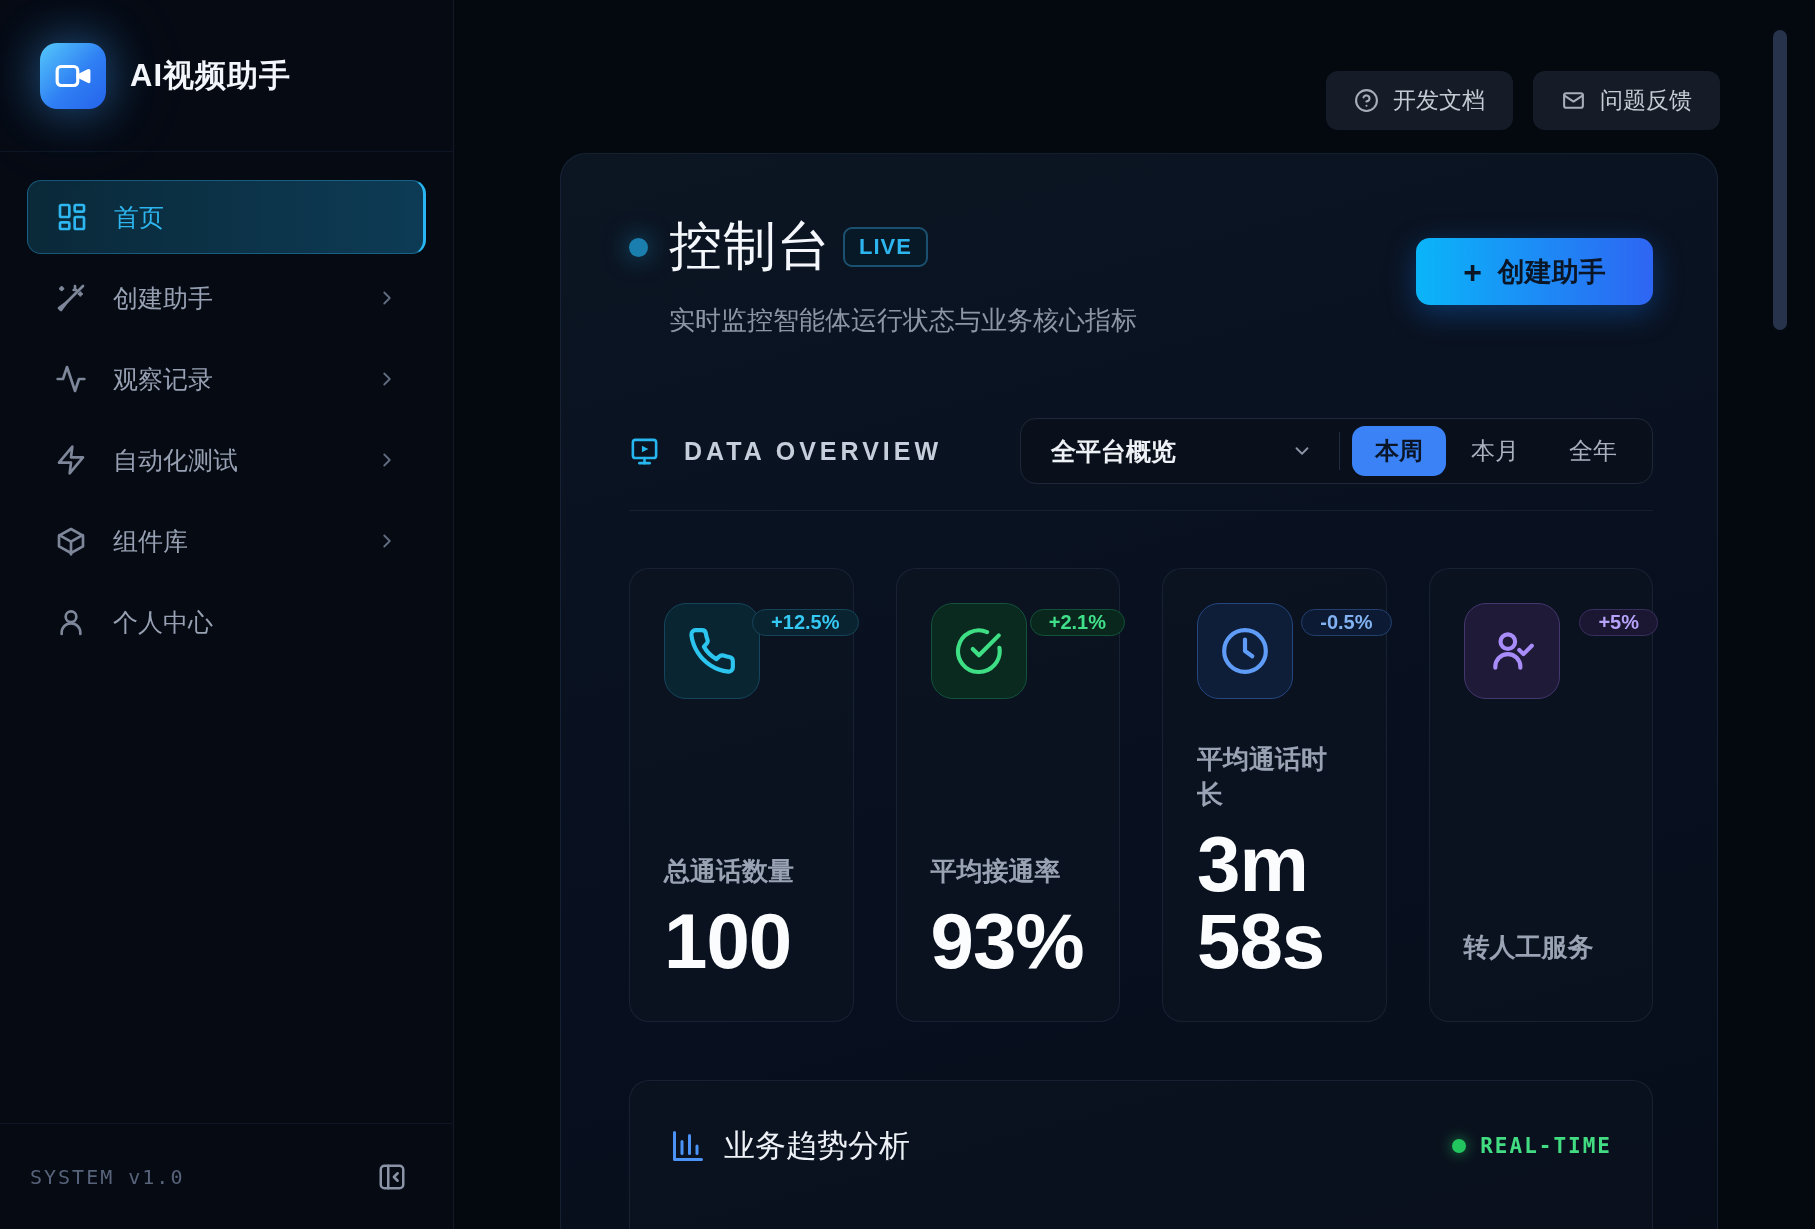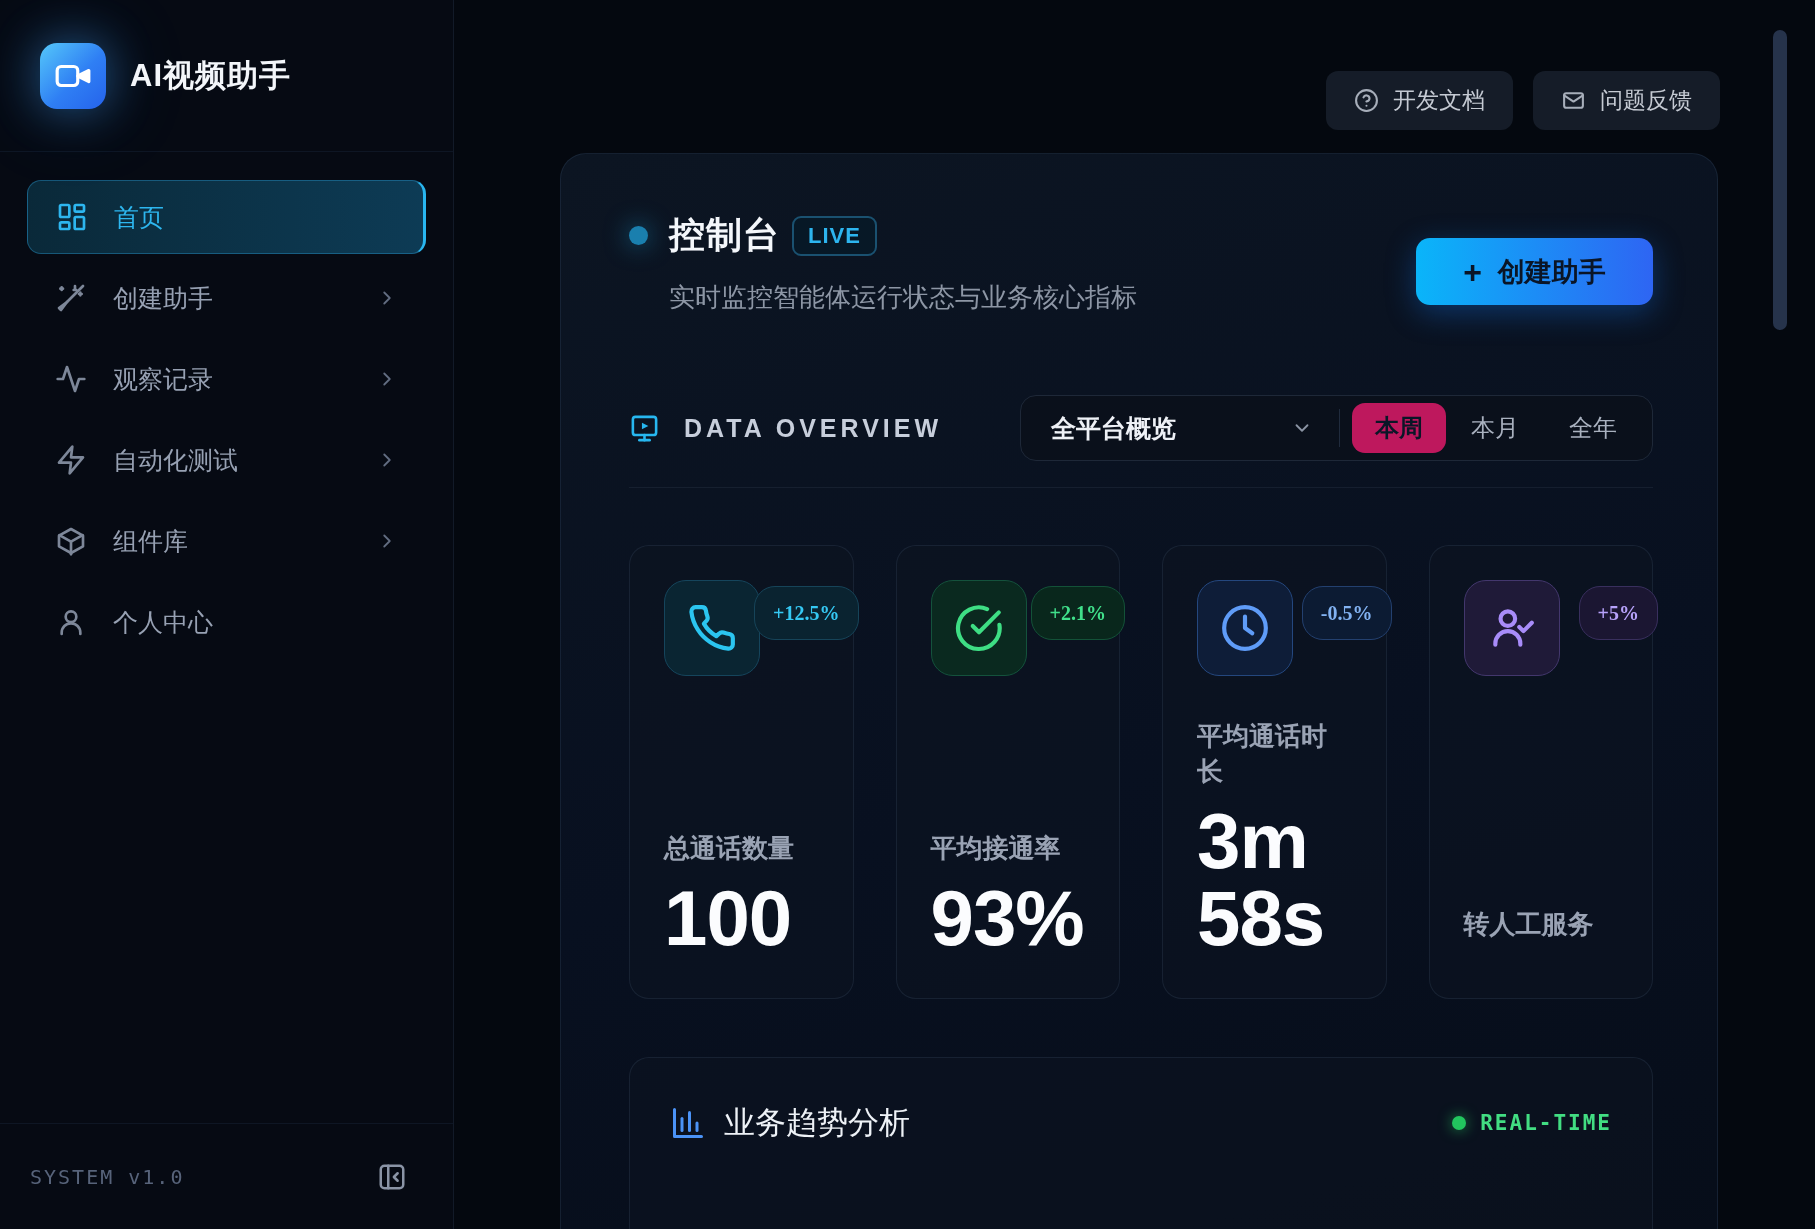--- a/index.html
+++ b/index.html
@@ -79,21 +79,21 @@
     background:linear-gradient(165deg,#0c1522 0%,#081020 45%,#060c16 100%);
     border:1px solid rgba(44,62,88,.38);
     padding:57px 64px 60px 68px;
   }
   .console-head { position:relative; }
   .title-row { display:flex; align-items:center; }
   .live-dot {
     width:19px; height:19px; border-radius:50%; background:#1a7fae;
     box-shadow:0 0 24px rgba(26,127,174,.8); margin-right:21px;
   }
-  .page-title { font-size:36px; font-weight:700; color:#f4f7fb; letter-spacing:1px; }
+  .page-title { font-size:53px; font-weight:400; color:#f4f7fb; letter-spacing:1px; }
   .live-badge {
     margin-left:12px; font-size:22px; font-weight:bold; color:#2db5ef;
     background:#071826; border:2px solid #1a5170; border-radius:9px;
     padding:5px 14px; letter-spacing:1px;
   }
   .subtitle { margin:20px 0 0 40px; font-size:26px; color:#8d96a5; }
   .create-btn {
     position:absolute; right:0; top:27px; width:237px; height:67px;
     border:none; border-radius:14px; cursor:pointer;
     background:linear-gradient(90deg,#0ab5f9 0%,#2e65f3 100%);
@@ -120,42 +120,42 @@
   }
   .sel-value { font-size:25px; font-weight:bold; color:#eef1f6; cursor:pointer; }
   .sel-chev { width:22px; height:22px; color:#8b94a4; margin-left:auto; margin-right:26px; cursor:pointer; }
   .sel-divider { width:1px; height:38px; background:#202b3d; margin-right:12px; }
   .seg-tabs { display:flex; align-items:center; padding-right:10px; }
   .seg-tab {
     font-size:24px; color:#a9b1bf; padding:0 25px; background:none; border:none;
     font-family:"Liberation Sans", sans-serif; cursor:pointer; height:50px;
   }
   .seg-tab.active {
-    background:#be185d; color:#0a1627; font-weight:bold; border-radius:13px;
+    background:#3b82f6; color:#0a1627; font-weight:bold; border-radius:13px;
     padding:0 23px;
   }
 
   
   .cards-row { margin-top:57px; display:flex; gap:42px; }
   .stat-card {
     flex:1; height:454px; position:relative; border-radius:20px;
     background:rgba(13,20,32,.55);
     border:1px solid rgba(56,72,96,.30);
     display:flex; flex-direction:column; justify-content:flex-end;
     padding:0 34px 42px;
   }
   .icon-box {
     position:absolute; top:34px; left:34px; width:96px; height:96px;
     border-radius:22px; display:flex; align-items:center; justify-content:center;
   }
   .icon-box svg { width:50px; height:50px; }
   .trend-badge {
-    position:absolute; top:40px; right:-6px; height:54px;
+    position:absolute; top:40px; right:-6px; height:27px;
     display:flex; align-items:center; padding:0 18px; border-radius:21px;
-    font-family:Liberation Serif, serif; font-size:20px; font-weight:bold;
+    font-family:Liberation Sans, sans-serif; font-size:20px; font-weight:bold;
   }
   .stat-label { font-size:26px; font-weight:bold; color:#9aa3b4; margin-bottom:14px; }
   .stat-value { font-size:78px; font-weight:800; color:#fbfcfe; line-height:.98; letter-spacing:-1px; }
 
   .c-cyan   .icon-box { background:#0a2532; border:1px solid #15455c; color:#2bc5f0; }
   .c-cyan   .trend-badge { color:#35c8f3; background:#0a2330; border:1px solid #164459; }
   .c-green  .icon-box { background:#0a291f; border:1px solid #14523c; color:#3ede84; }
   .c-green  .trend-badge { color:#40e08b; background:#09271c; border:1px solid #135238; }
   .c-blue   .icon-box { background:#0e1d38; border:1px solid #24477e; color:#5f9cf8; }
   .c-blue   .trend-badge { color:#82b2f2; background:#0c1b33; border:1px solid #23406f; }

